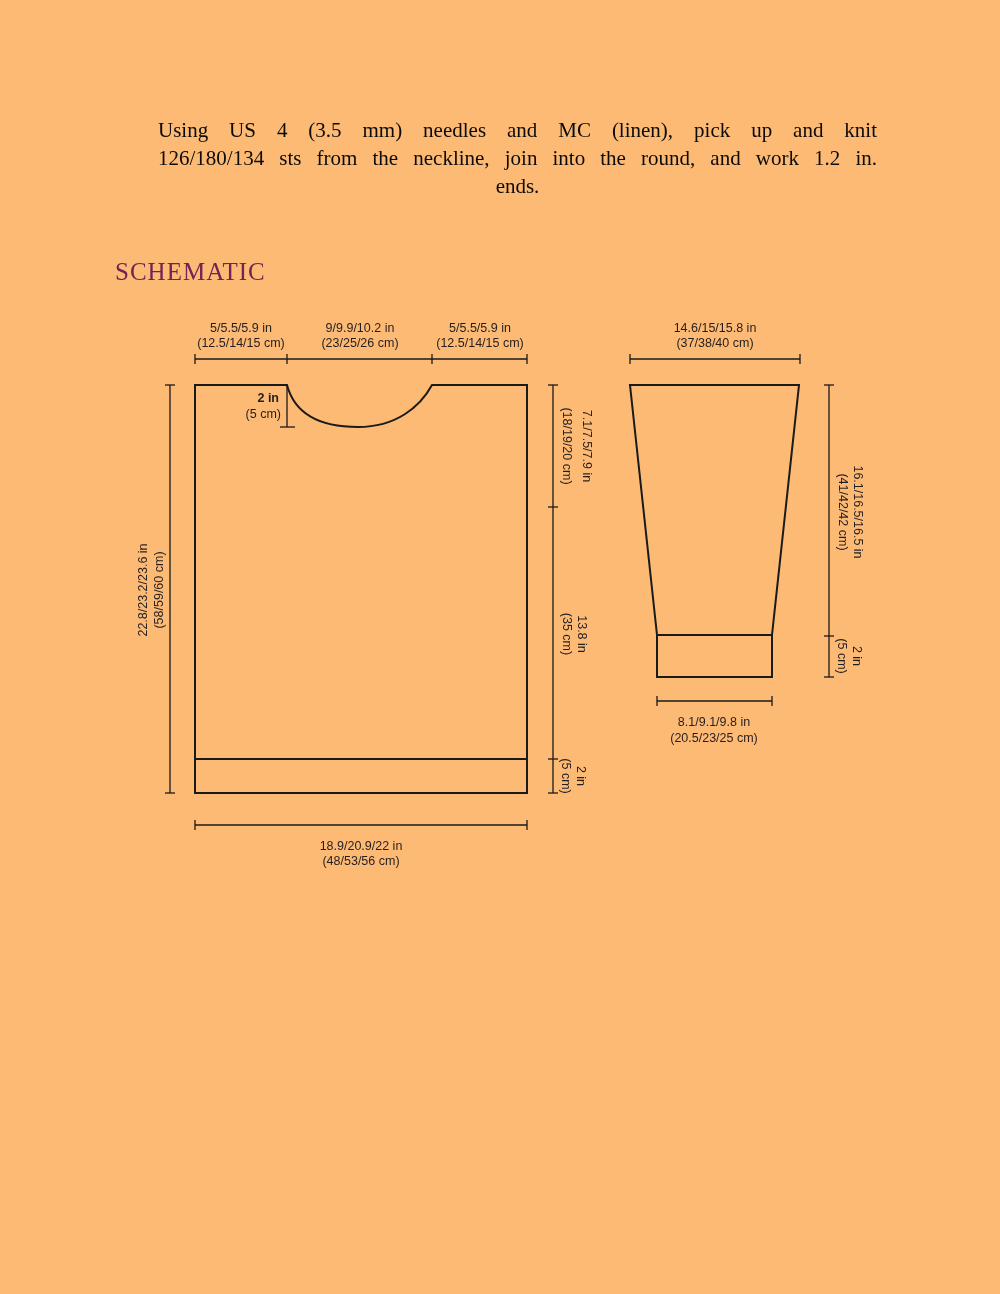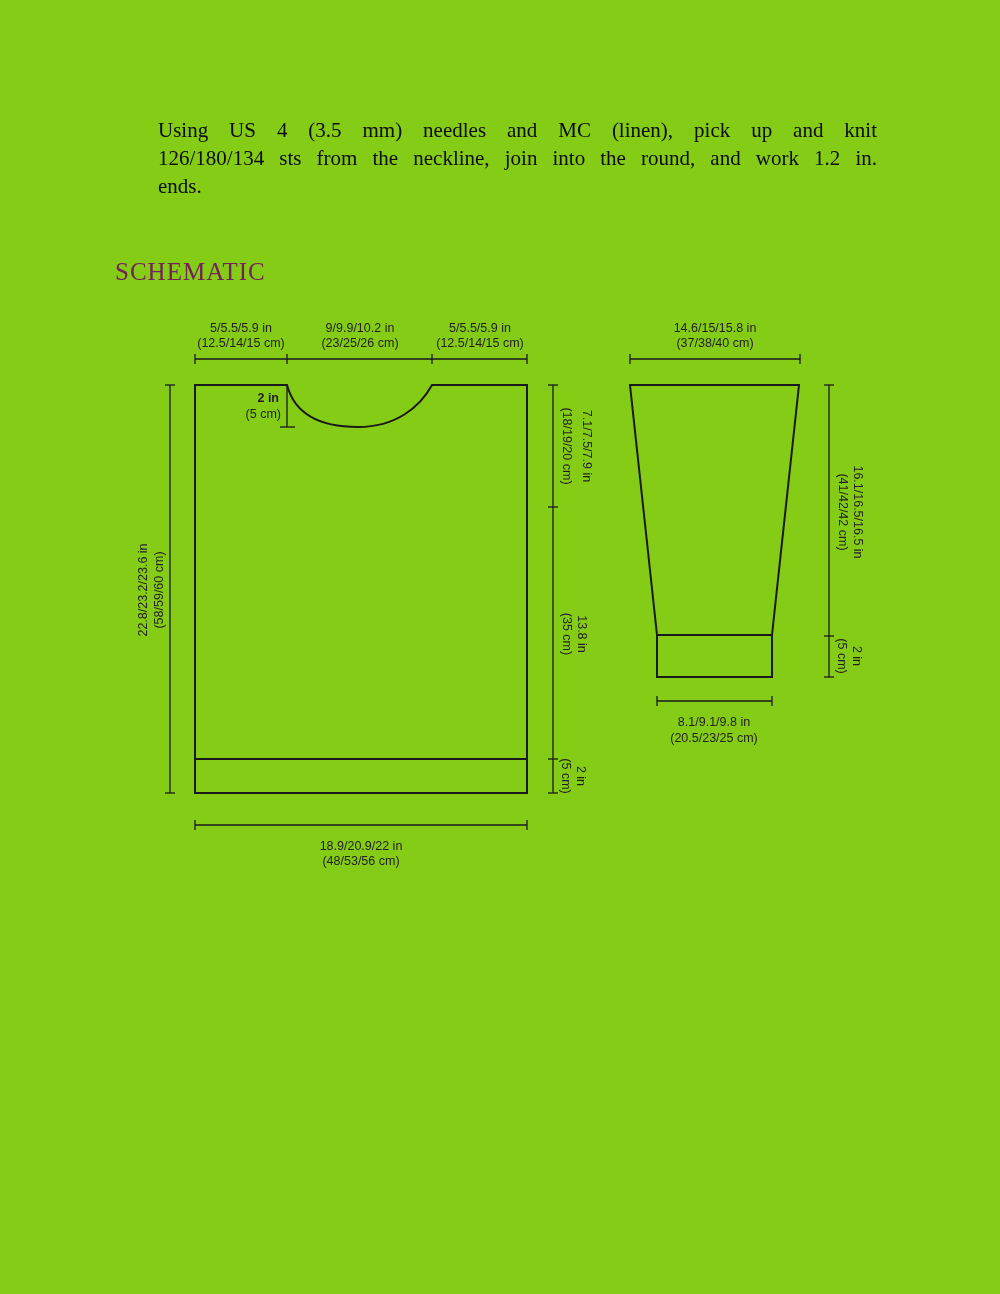--- a/index.html
+++ b/index.html
@@ -4,41 +4,41 @@
 <style>
   html, body {
     margin: 0;
     padding: 0;
     background: #ffffff;
   }
   #page {
     position: relative;
     width: 1000px;
     height: 1294px;
-    background: #84cc16;
+    background: #fdba74;
     overflow: hidden;
     font-family: "Liberation Sans", sans-serif;
   }
   #instructions {
     position: absolute;
     left: 158px;
     top: 116px;
     width: 719px;
     font-family: "Liberation Serif", serif;
     font-size: 21px;
     line-height: 28px;
     color: #0b0b0b;
   }
   .just-line {
     text-align: justify;
     text-align-last: justify;
     white-space: normal;
   }
   .plain-line {
-    text-align: left;
+    text-align: center;
   }
   #schematic-title {
     position: absolute;
     left: 115px;
     top: 258px;
     font-family: "Liberation Serif", serif;
     font-size: 25px;
     letter-spacing: 1px;
     font-weight: 400;
   }

